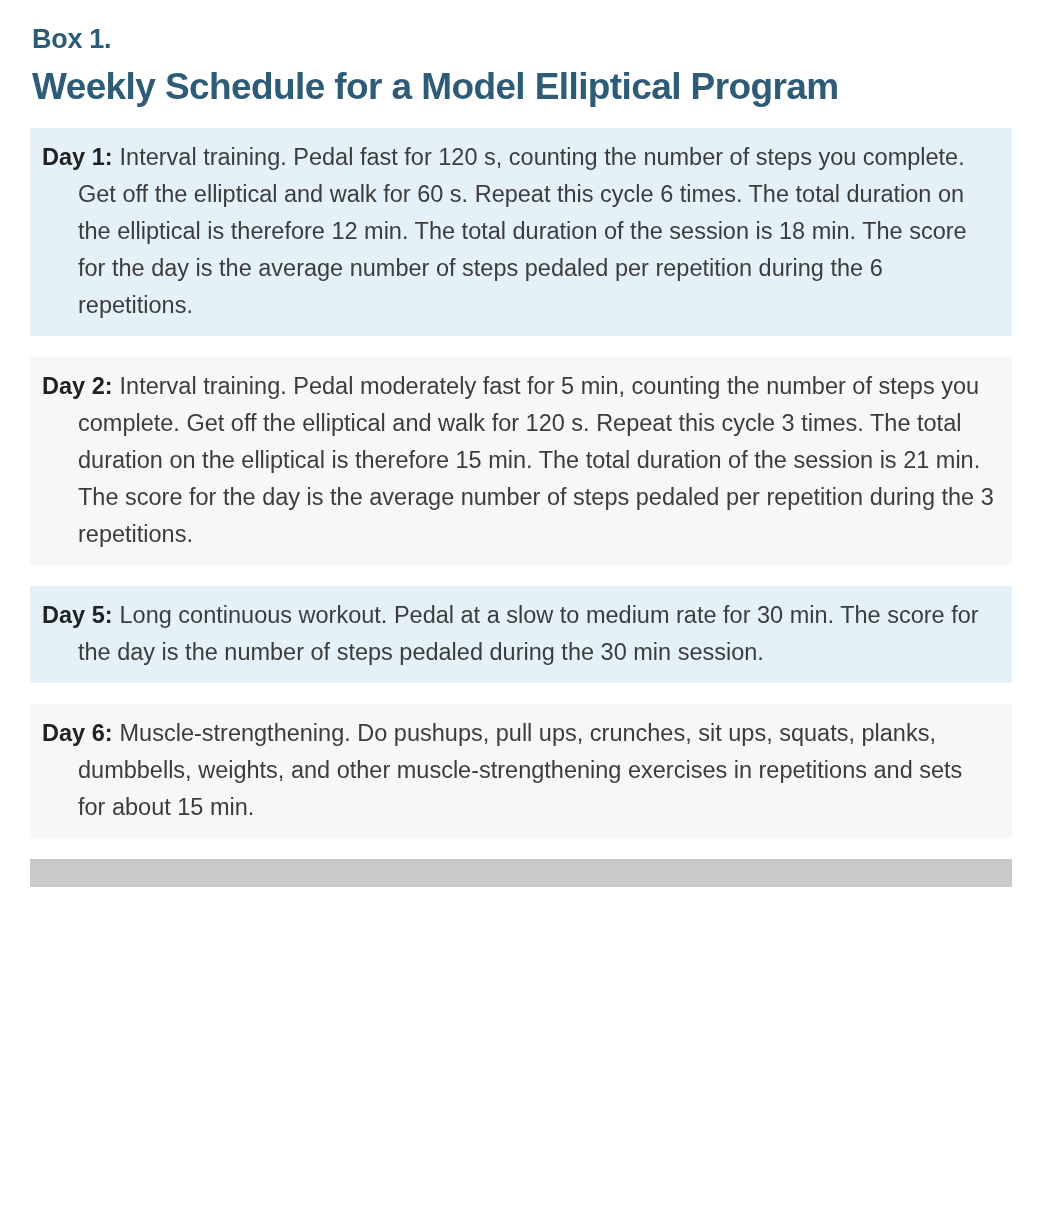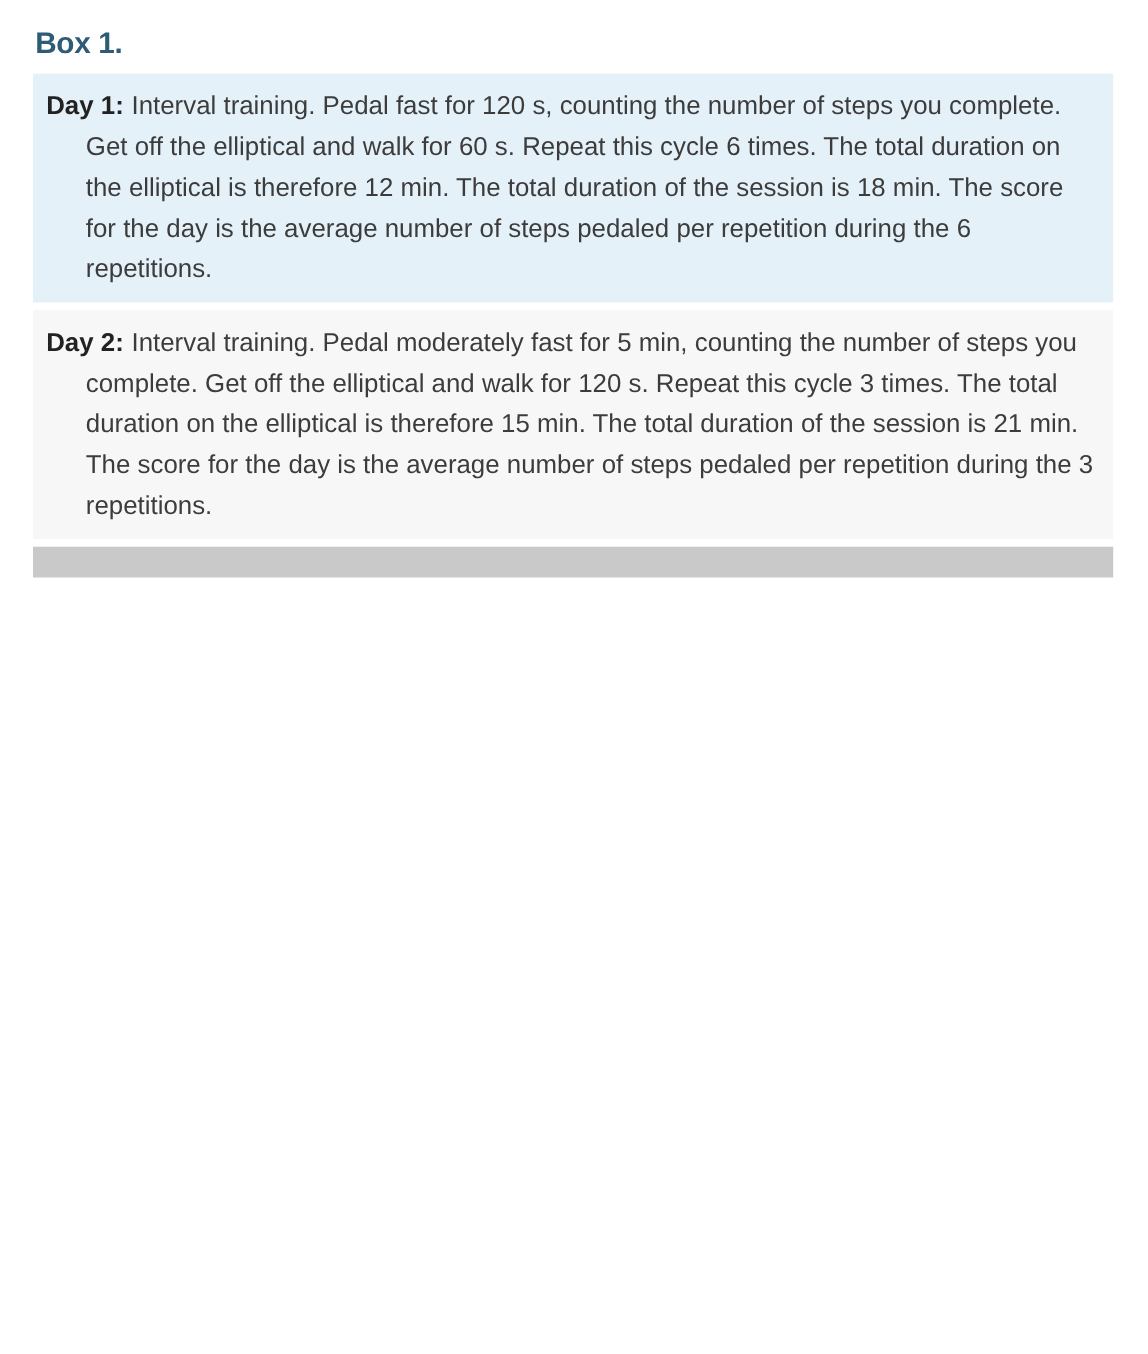--- a/index.html
+++ b/index.html
@@ -32,21 +32,21 @@
   .box-title {
     margin: 0 2px 20px 2px;
     color: var(--accent);
     font-size: 37px;
     font-weight: bold;
     letter-spacing: -0.6px;
     line-height: 1.1;
   }
   .days { }
   .day-row {
-    margin-bottom: 7px;
+    margin-bottom: 21px;
     padding: 11px 16px 12px 12px;
   }
   .day-row:nth-child(odd)  { background: var(--row-blue); }
   .day-row:nth-child(even) { background: var(--row-gray); }
   .day-text {
     margin: 0;
     font-size: 23.5px;
     line-height: 37px;
     color: var(--text);
     padding-left: 36px;
@@ -61,33 +61,40 @@
     height: 28px;
     background: var(--bar);
   }
 </style>
 </head>
 <body>
 
 <div class="page">
 
   <h2 class="kicker">Box 1.</h2>
+  <h1 class="box-title">Weekly Schedule for a Model Elliptical Program</h1>
 
   <div class="days">
 
     <div class="day-row">
       <p class="day-text"><span class="day-label">Day 1:</span><span>Interval training. Pedal fast for 120 s, counting the number of steps you complete. Get off the elliptical and walk for 60 s. Repeat this cycle 6 times. The total duration on the elliptical is therefore 12 min. The total duration of the session is 18 min. The score for the day is the average number of steps pedaled per repetition during the 6 repetitions.</span></p>
     </div>
 
     <div class="day-row">
       <p class="day-text"><span class="day-label">Day 2:</span><span>Interval training. Pedal moderately fast for 5 min, counting the number of steps you complete. Get off the elliptical and walk for 120 s. Repeat this cycle 3 times. The total duration on the elliptical is therefore 15 min. The total duration of the session is 21 min. The score for the day is the average number of steps pedaled per repetition during the 3 repetitions.</span></p>
     </div>
 
 
 
+    <div class="day-row">
+      <p class="day-text"><span class="day-label">Day 5:</span><span>Long continuous workout. Pedal at a slow to medium rate for 30 min. The score for the day is the number of steps pedaled during the 30 min session.</span></p>
+    </div>
 
+    <div class="day-row">
+      <p class="day-text"><span class="day-label">Day 6:</span><span>Muscle-strengthening. Do pushups, pull ups, crunches, sit ups, squats, planks, dumbbells, weights, and other muscle-strengthening exercises in repetitions and sets for about 15 min.</span></p>
+    </div>
 
 
   </div>
 
   <div class="footer-bar"></div>
 
 </div>
 
 </body></html>

